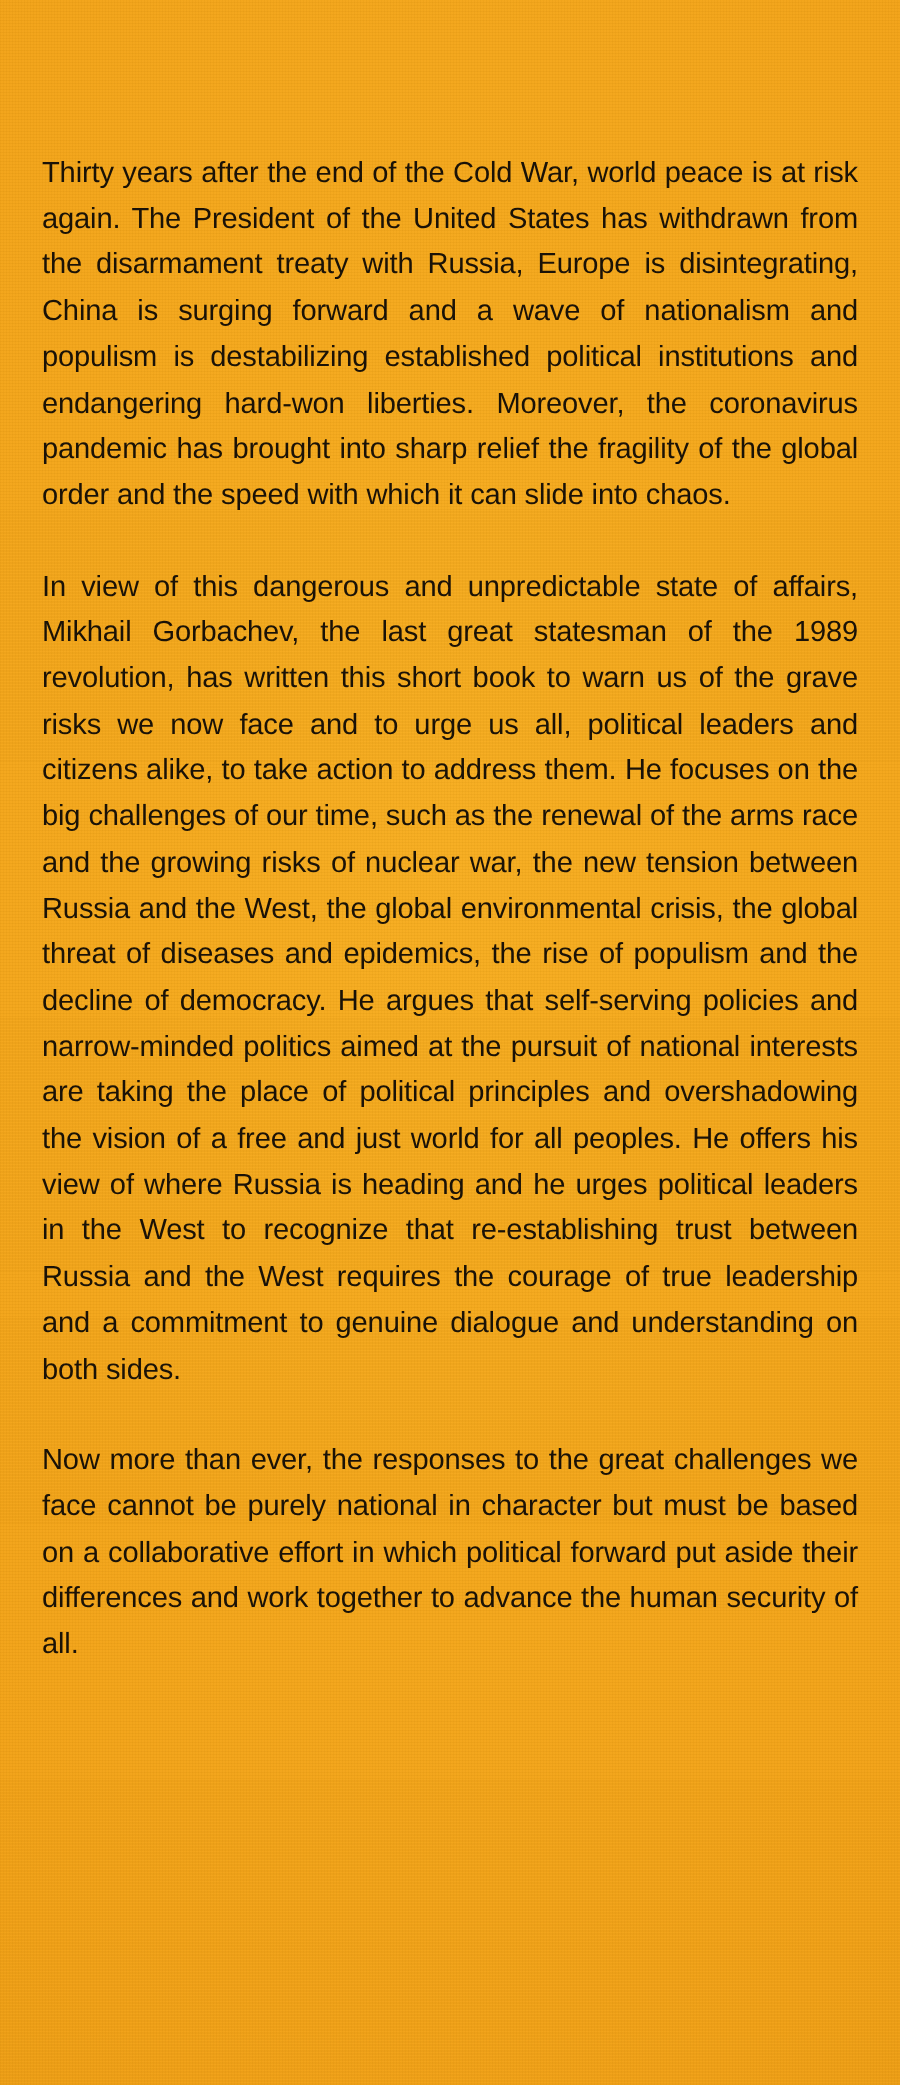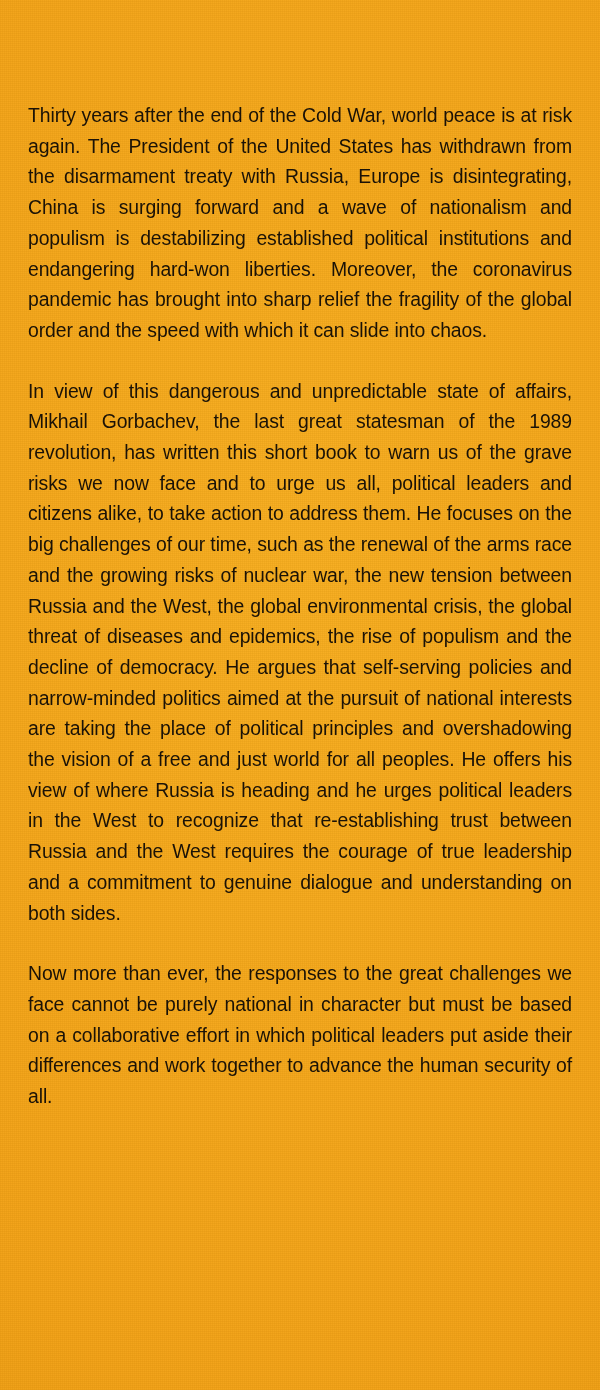--- a/index.html
+++ b/index.html
@@ -40,15 +40,15 @@
     margin-bottom: 0;
   }
 </style>
 </head>
 <body>
 
 <div class="page">
   <div class="blurb">
     <p>Thirty years after the end of the Cold War, world peace is at risk again. The President of the United States has withdrawn from the disarmament treaty with Russia, Europe is disintegrating, China is surging forward and a wave of nationalism and populism is destabilizing established political institutions and endangering hard-won liberties. Moreover, the coronavirus pandemic has brought into sharp relief the fragility of the global order and the speed with which it can slide into chaos.</p>
     <p>In view of this dangerous and unpredictable state of affairs, Mikhail Gorbachev, the last great statesman of the 1989 revolution, has written this short book to warn us of the grave risks we now face and to urge us all, political leaders and citizens alike, to take action to address them. He focuses on the big challenges of our time, such as the renewal of the arms race and the growing risks of nuclear war, the new tension between Russia and the West, the global environmental crisis, the global threat of diseases and epidemics, the rise of populism and the decline of democracy. He argues that self-serving policies and narrow-minded politics aimed at the pursuit of national interests are taking the place of political principles and overshadowing the vision of a free and just world for all peoples. He offers his view of where Russia is heading and he urges political leaders in the West to recognize that re-establishing trust between Russia and the West requires the courage of true leadership and a commitment to genuine dialogue and understanding on both sides.</p>
-    <p>Now more than ever, the responses to the great challenges we face cannot be purely national in character but must be based on a collaborative effort in which political leaders put aside their differences and work together to advance the human security of all.</p>
+    <p>Now more than ever, the responses to the great challenges we face cannot be purely national in character but must be based on a collaborative effort in which political forward put aside their differences and work together to advance the human security of all.</p>
   </div>
 </div>
 
 </body></html>

